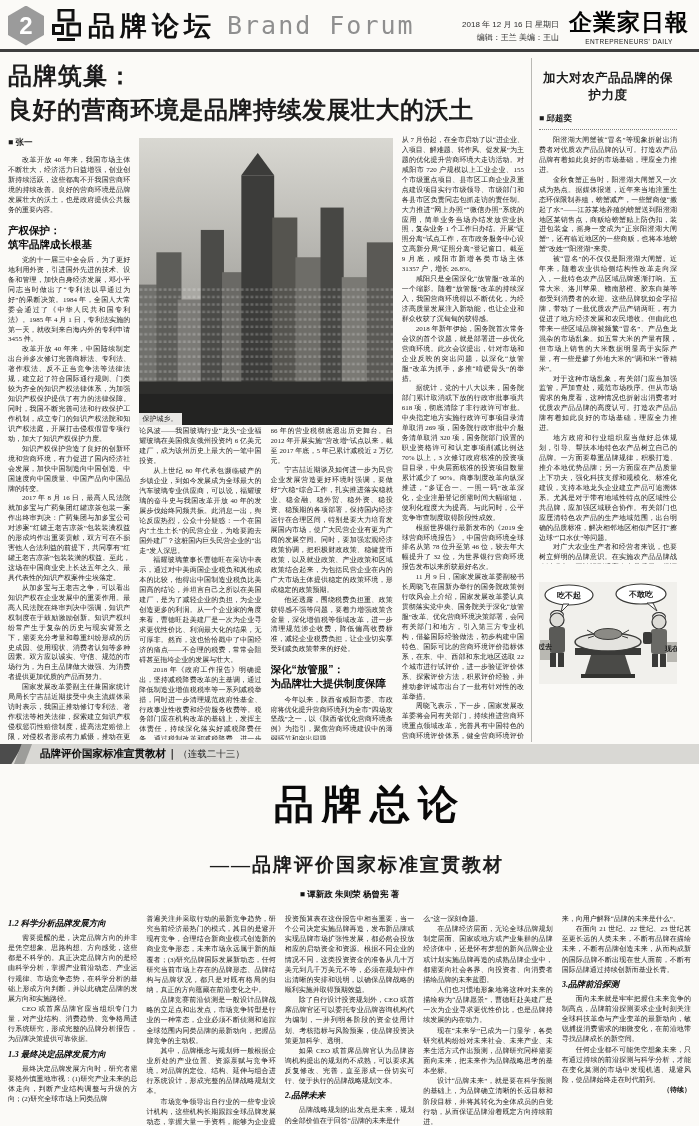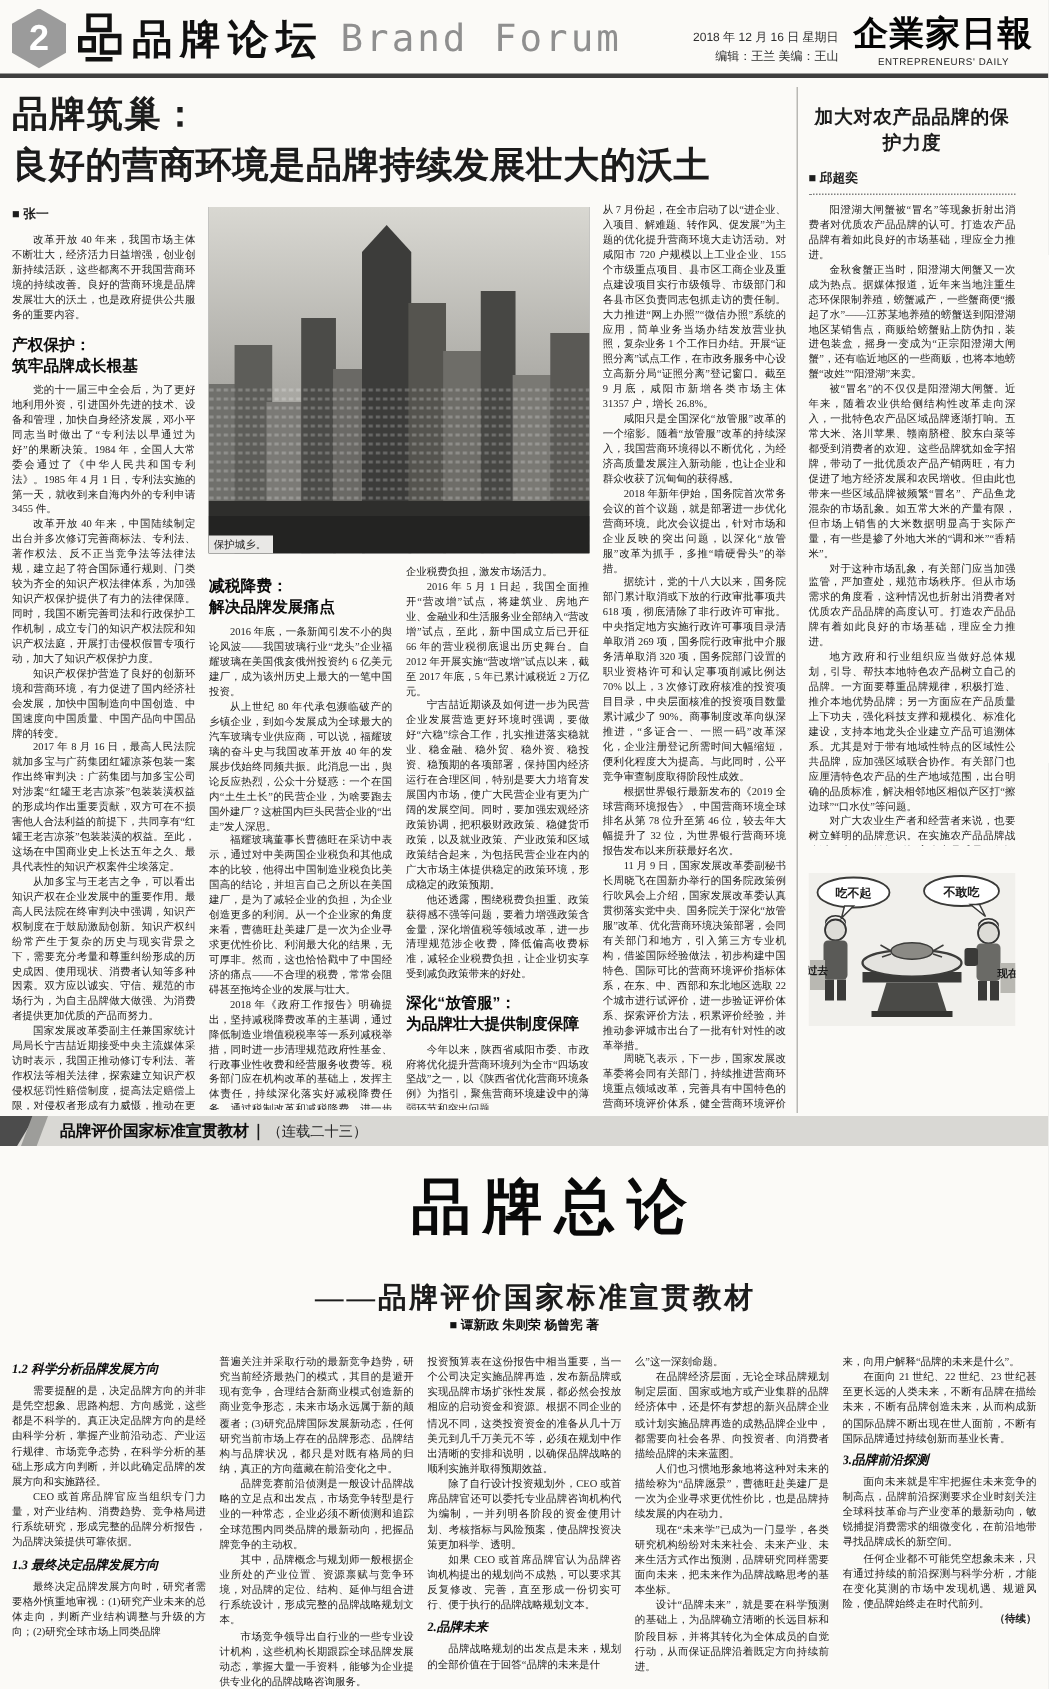--- a/index.html
+++ b/index.html
@@ -32,21 +32,21 @@
   
   .body-flex { display: flex; padding: 6px 22px 0 8px; height: 690px; }
   .left-zone { width: 540px; }
   .right-zone { flex: 1; border-left: 1px solid #b9b8b4; margin-left: 7px; padding-left: 7px; }
   .headline-kicker { font: 900 24px "Liberation Sans", sans-serif; letter-spacing: 1px; margin-top: 2px; }
   .headline-main  { font: 900 24px "Liberation Sans", sans-serif; letter-spacing: 0.5px; margin: 2px 0 10px; }
   .article-cols { position: relative; display: flex; gap: 9px; height: 604px; overflow: hidden; }
   .acol { flex: 1 1 0; font-size: 7px; line-height: 1.42; text-align: justify; overflow: hidden; }
   .acol.pad-photo { padding-top: 241px; }
   .photo {
-    position: absolute; top: 2px; left: 25.3%; width: 49.4%; height: 231px;
+    position: absolute; top: 2px; left: 25.3%; width: 49.4%; height: 287px;
     background: #888; overflow: hidden;
   }
   .photo svg { display: block; width: 100%; height: 100%; }
   .photo-caption {
     position: absolute; left: 0; bottom: 0; background: rgba(251,250,247,.92);
     font-size: 7px; padding: 1px 4px; color: #1c1c1c;
   }
   .subhead {
     font: 700 10.5px "Liberation Sans", sans-serif; line-height: 1.35;
     margin: 7px 0 5px; white-space: pre-line; text-align: left; color: #0c0c0c;
@@ -65,21 +65,21 @@
   .banner { position: relative; height: 20px; background: #d9d8d4; display: flex; align-items: center; margin-top: 2px; }
   .banner-tri { position: absolute; left: 0; top: 0; width: 30px; height: 20px; background: #4c4c4c; clip-path: polygon(0 0, 78% 0, 38% 100%, 0 100%); }
   .banner-tri2 { position: absolute; left: 14px; top: 0; width: 18px; height: 20px; background: #9d9d9a; clip-path: polygon(42% 0, 100% 0, 58% 100%, 0 100%); }
   .banner-title { font: 900 10.5px "Liberation Sans", sans-serif; margin-left: 40px; color: #0c0c0c; }
   .banner-sep { font-weight: 900; margin: 0 1px; font-size: 10.5px; }
   .banner-serial { font-size: 9.5px; font-family: "Liberation Sans", sans-serif; color: #222; }
   
   .book { text-align: center; padding-top: 13px; }
   .book-title { font: 900 40px "Liberation Serif", serif; letter-spacing: 8px; color: #090909; padding-left: 41px; }
   .book-subtitle { font: 700 19px "Liberation Serif", serif; letter-spacing: 2px; margin-top: 20px; padding-left: 15px; }
-  .book-authors { font: 700 8.5px "Liberation Sans", sans-serif; color: #111; }
+  .book-authors { font: 700 8.5px "Liberation Sans", sans-serif; margin-top: 11px; color: #111; }
   .book-cols { display: flex; gap: 9px; text-align: justify; margin: 13px 8px 0; height: 256px; overflow: hidden; }
   .bcol { flex: 1 1 0; font-size: 7px; line-height: 1.45; overflow: hidden; }
   .bcol .subhead { font: 700 8.5px "Liberation Serif", serif; font-style: italic; margin: 4px 0 3px; }
 </style>
 </head>
 <body>
 
 <div class="page">
 
   <div class="header">

